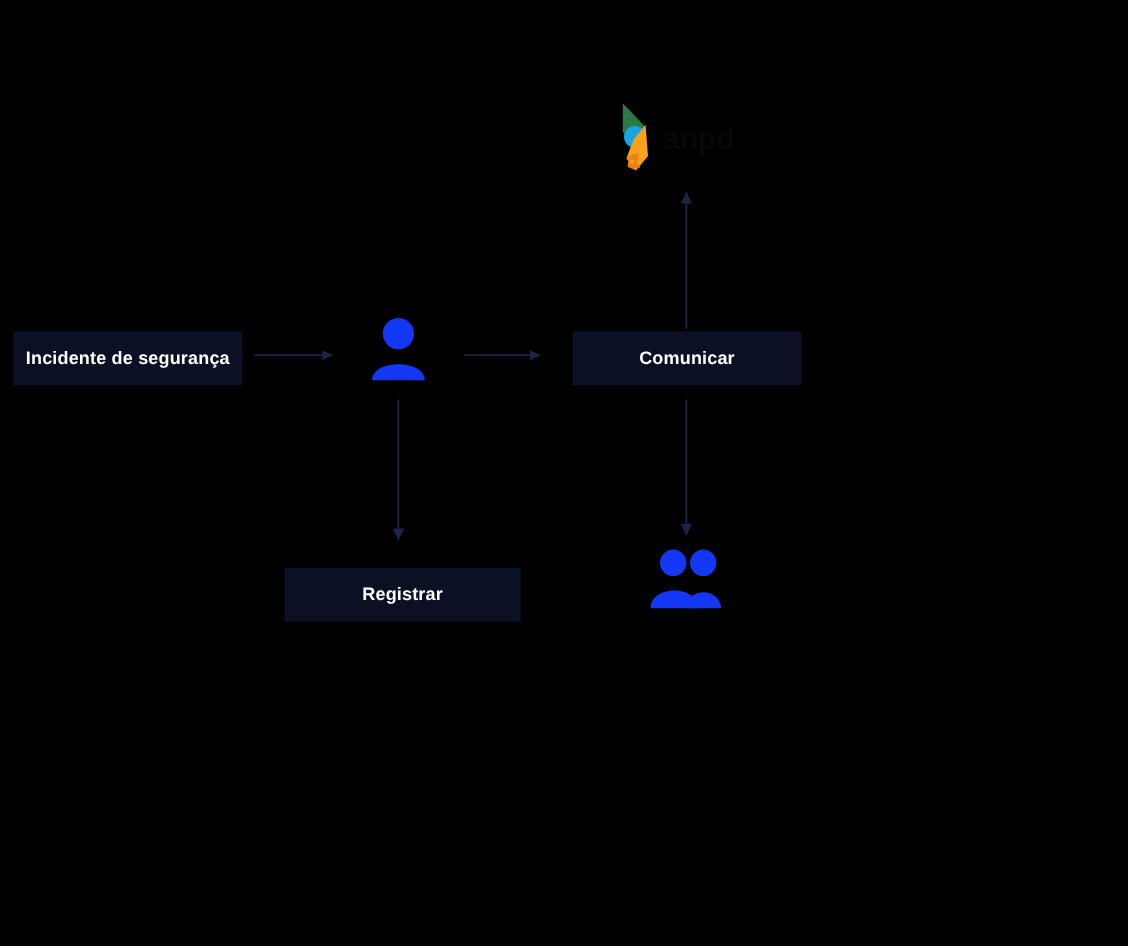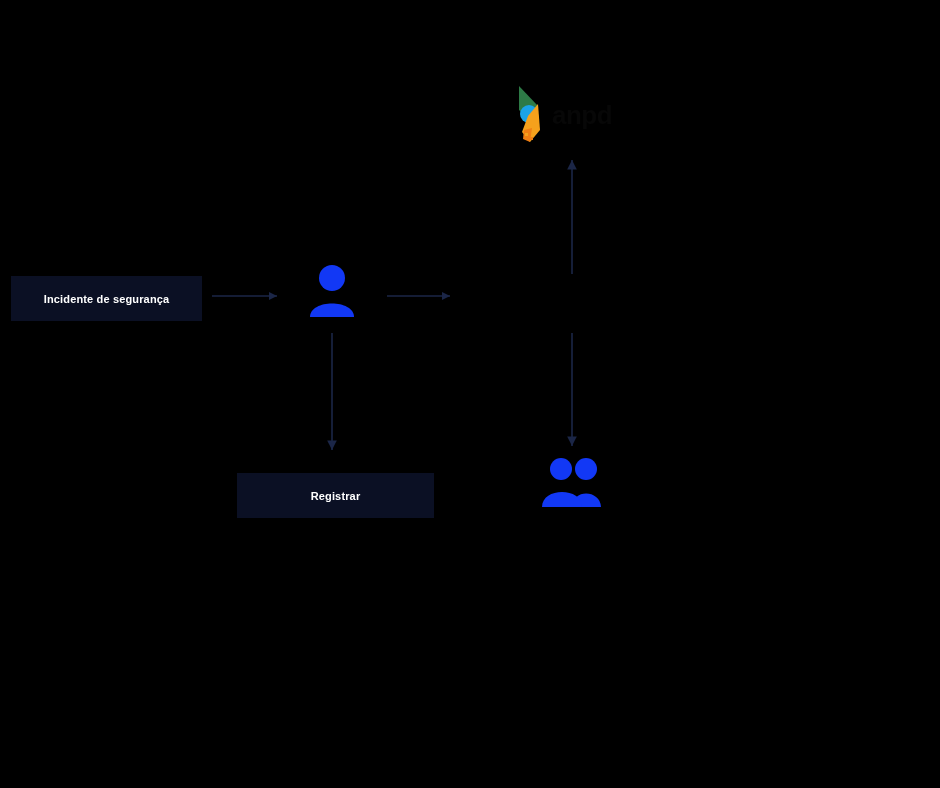--- a/index.html
+++ b/index.html
@@ -34,21 +34,21 @@
 
   
   .node-box {
     position: absolute;
     display: flex;
     align-items: center;
     justify-content: center;
     background: #0b1024;
     color: #ffffff;
     font-weight: bold;
-    font-size: 11px;
+    font-size: 15px;
     letter-spacing: 0.15px;
     text-align: center;
     box-sizing: border-box;
     padding: 0 10px;
   }
 
   #box-incident {
     left: 11px;
     top: 276px;
     width: 191px;
@@ -153,18 +153,21 @@
     <circle cx="20" cy="12" r="11" fill="#1238f5"></circle>
     <circle cx="45" cy="12" r="11" fill="#1238f5"></circle>
     <path d="M31 50 C31 32 59 32 60 50 Z" fill="#1238f5"></path>
     <path d="M1 50 C1 30 41 30 41 50 Z" fill="#1238f5"></path>
   </svg>
 
   <div class="node-box" id="box-incident">
     <span>Incidente de segurança</span>
   </div>
 
+  <div class="node-box" id="box-communicate">
+    <span>Comunicar</span>
+  </div>
 
   <div class="node-box" id="box-register">
     <span>Registrar</span>
   </div>
 
 </div>
 
 </body></html>

